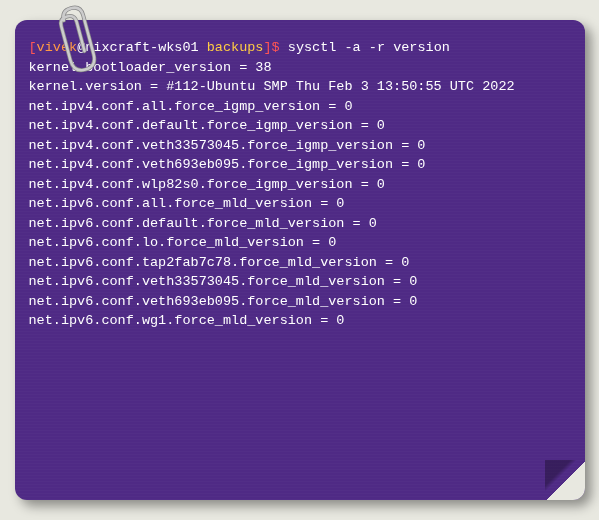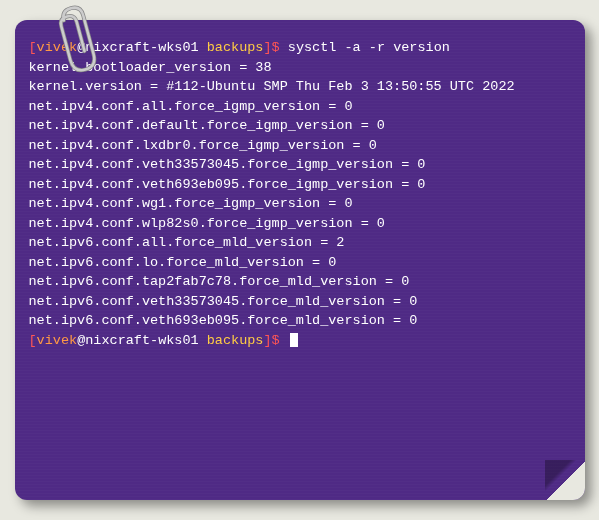--- a/index.html
+++ b/index.html
@@ -90,27 +90,24 @@
   </svg>
 
   <div class="terminal">
     <div class="line">
       <span class="bracket">[</span><span class="user">vivek</span><span class="at">@</span><span class="host">nixcraft-wks01</span> <span class="dir">backups</span><span class="bracket">]</span><span class="dollar">$</span> <span class="cmd">sysctl -a -r version</span>
     </div>
     <div class="line output">kernel.bootloader_version = 38</div>
     <div class="line output">kernel.version = #112-Ubuntu SMP Thu Feb 3 13:50:55 UTC 2022</div>
     <div class="line output">net.ipv4.conf.all.force_igmp_version = 0</div>
     <div class="line output">net.ipv4.conf.default.force_igmp_version = 0</div>
-    <div class="line output">net.ipv4.conf.lxdbr0.force_igmp_version = 0</div>
     <div class="line output">net.ipv4.conf.veth33573045.force_igmp_version = 0</div>
     <div class="line output">net.ipv4.conf.veth693eb095.force_igmp_version = 0</div>
-    <div class="line output">net.ipv4.conf.wg1.force_igmp_version = 0</div>
     <div class="line output">net.ipv4.conf.wlp82s0.force_igmp_version = 0</div>
-    <div class="line output">net.ipv6.conf.all.force_mld_version = 2</div>
+    <div class="line output">net.ipv6.conf.all.force_mld_version = 0</div>
+    <div class="line output">net.ipv6.conf.default.force_mld_version = 0</div>
     <div class="line output">net.ipv6.conf.lo.force_mld_version = 0</div>
     <div class="line output">net.ipv6.conf.tap2fab7c78.force_mld_version = 0</div>
     <div class="line output">net.ipv6.conf.veth33573045.force_mld_version = 0</div>
     <div class="line output">net.ipv6.conf.veth693eb095.force_mld_version = 0</div>
-    <div class="line">
-      <span class="bracket">[</span><span class="user">vivek</span><span class="at">@</span><span class="host">nixcraft-wks01</span> <span class="dir">backups</span><span class="bracket">]</span><span class="dollar">$</span> <span class="cursor"></span>
-    </div>
+    <div class="line output">net.ipv6.conf.wg1.force_mld_version = 0</div>
   </div>
 </div>
 
 </body></html>

